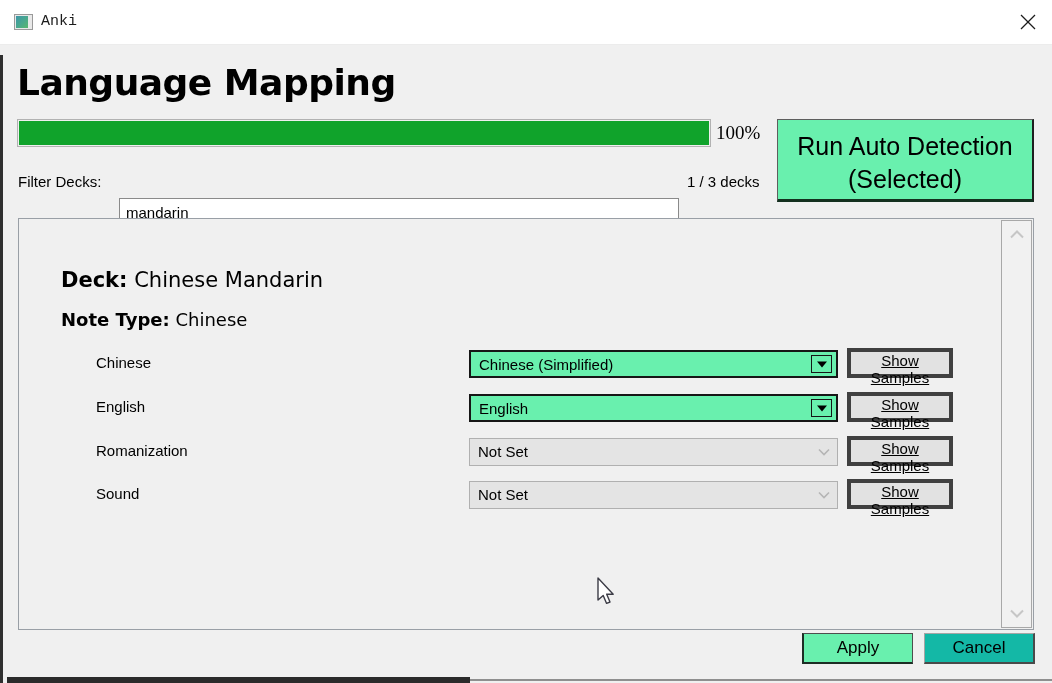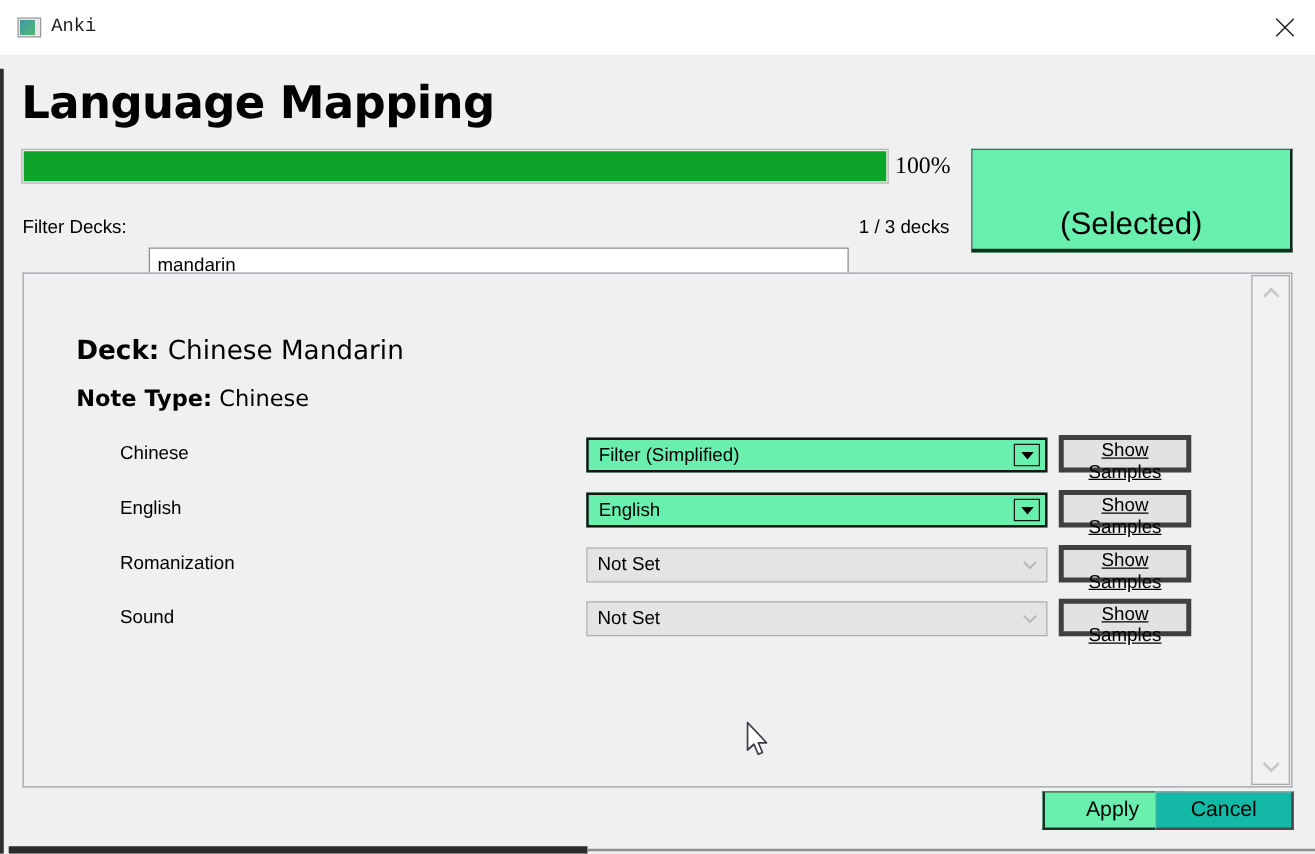--- a/index.html
+++ b/index.html
@@ -105,21 +105,21 @@
     position:absolute; top:1px; bottom:1px; right:1px; width:31px;
     border:1px solid #a8a8a8; background:#f1f1f1;
   }
   .sb-chev { position:absolute; left:50%; transform:translateX(-50%); }
   .sb-up { top:9px; } .sb-down { bottom:9px; }
 
   
   .apply-btn {
     position:absolute; left:802px; top:633px; width:111px; height:31px;
     background:#69f0ae; border:1px solid #4d4d4d; border-left:2px solid #1d2e25; border-bottom:2px solid #1d2e25;
-    font:17px "Liberation Sans",sans-serif; cursor:default;margin-left:32px;
+    font:17px "Liberation Sans",sans-serif; cursor:default;
   }
   .cancel-btn {
     position:absolute; left:924px; top:633px; width:111px; height:31px;
     background:#14b8a6; border:1px solid #a5a5a5; border-right:2px solid #4a4a4a; border-bottom:2px solid #4a4a4a;
     font:17px "Liberation Sans",sans-serif; cursor:default;
   }
 
   
   .edge-left { position:absolute; left:0; top:55px; bottom:0; width:3px; background:#2f2f2f; }
   .edge-bottom-dark { position:absolute; left:7px; bottom:0; width:463px; height:6px; background:#2b2b2b; }
@@ -148,39 +148,39 @@
 <div class="progress-track">
   <div class="progress-fill"></div>
 </div>
 <div class="progress-label">100%</div>
 
 <span class="filter-label">Filter Decks:</span>
 <input class="filter-input" value="mandarin" style="">
 <span class="deck-count">1 / 3 decks</span>
 
 <button class="run-btn">
-  <br>
+  <span>Run Auto Detection</span><br>
   <span>(Selected)</span>
 </button>
 
 <div class="panel">
 
   <div class="deck-line">
     <b>Deck:</b>
     <span>Chinese Mandarin</span>
   </div>
   <div class="notetype-line">
     <b>Note Type:</b>
     <span>Chinese</span>
   </div>
 
   <div class="field-row" style="top:129px">
     <span class="field-label">Chinese</span>
     <div class="combo set">
-      <span class="combo-text">Filter (Simplified)</span>
+      <span class="combo-text">Chinese (Simplified)</span>
       <span class="combo-arrow-btn"></span>
     </div>
     <button class="samples-btn">Show Samples</button>
   </div>
 
   <div class="field-row" style="top:173px">
     <span class="field-label">English</span>
     <div class="combo set">
       <span class="combo-text">English</span>
       <span class="combo-arrow-btn"></span>

